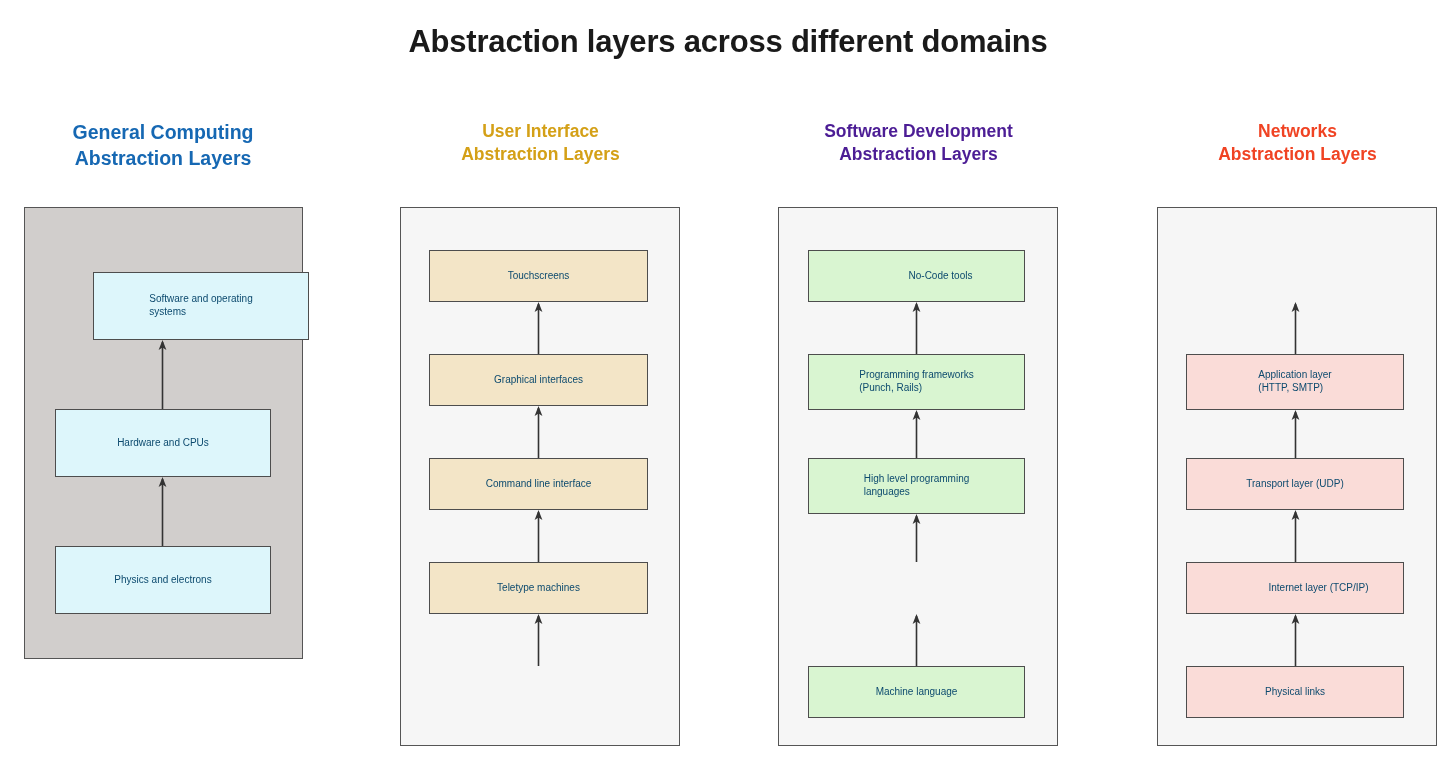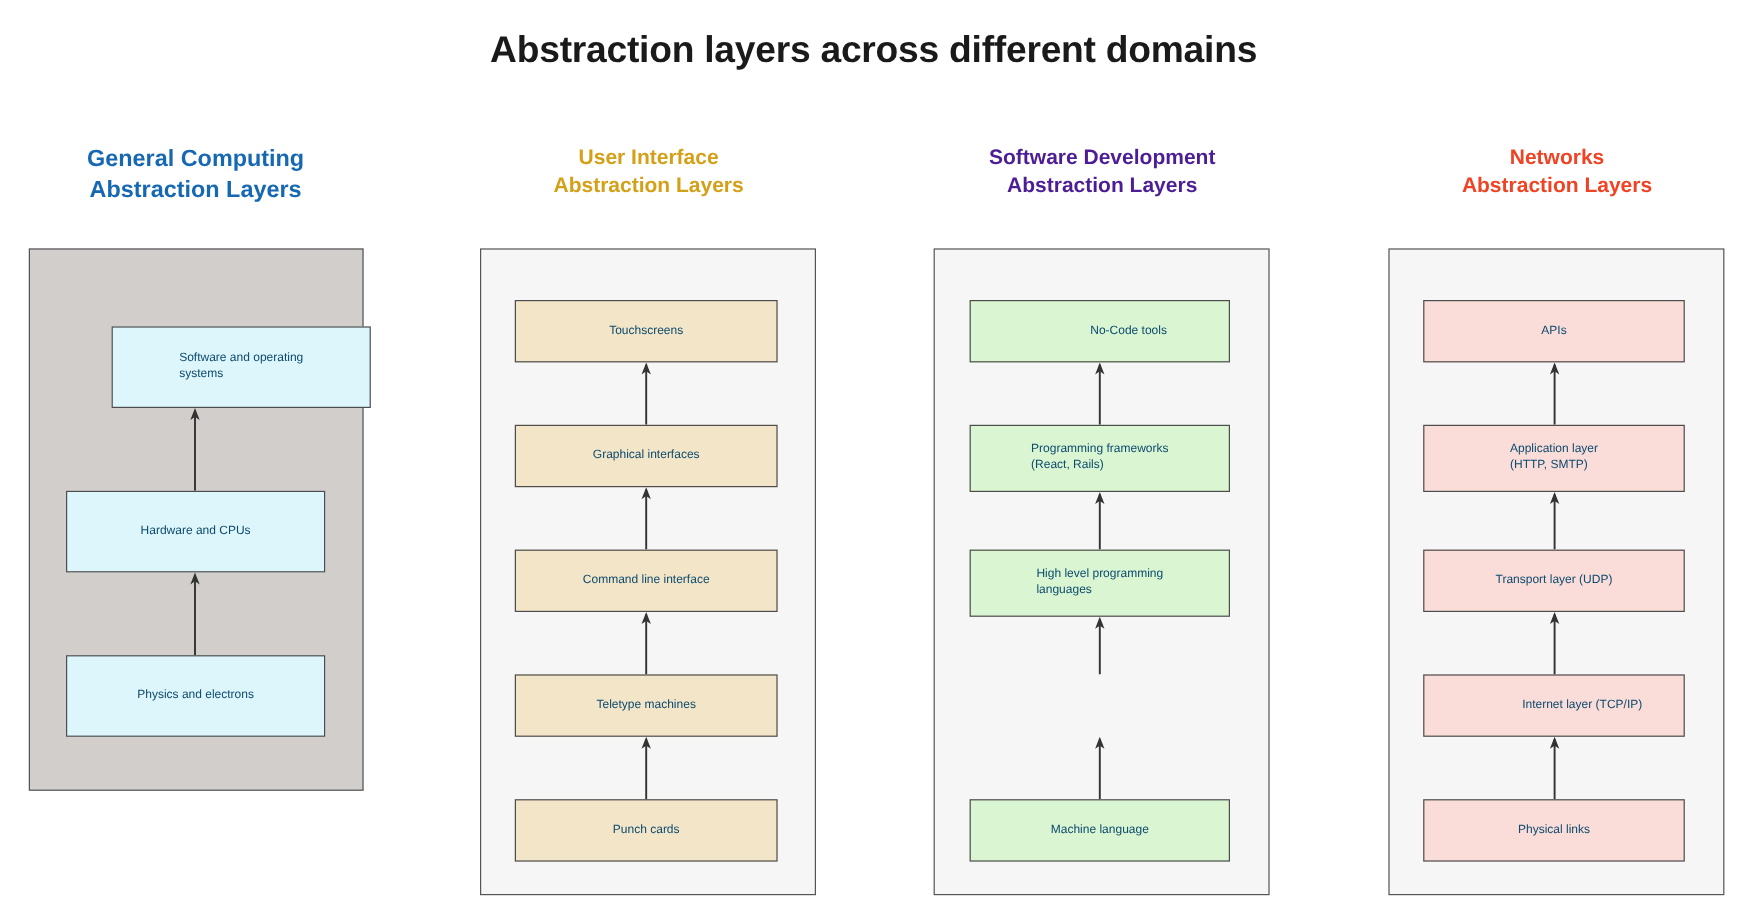--- a/index.html
+++ b/index.html
@@ -187,21 +187,20 @@
 <div class="column col2">
   <div class="col-header" style="color: rgb(212, 160, 23);">User Interface
 Abstraction Layers</div>
   <div class="panel" style="background: rgb(246, 246, 246);">
     <div class="layer-stack"></div>
   </div>
   <div class="layer-box box0" style="background: rgb(243, 229, 199);">Touchscreens</div>
   <div class="layer-box box1" style="background: rgb(243, 229, 199);">Graphical interfaces</div>
   <div class="layer-box box2" style="background: rgb(243, 229, 199);">Command line interface</div>
   <div class="layer-box box3" style="background: rgb(243, 229, 199);">Teletype machines</div>
-  <div class="layer-box box4" style="background: rgb(243, 229, 199);">Punch cards</div>
   <div class="arrow arrow0">
     <svg width="11" height="52" viewBox="0 0 11 52">
         <path d="M5.5 2 L5.5 52" stroke="#333333" stroke-width="1.6" fill="none"></path>
         <path d="M5.5 0 L1.6 10 L5.5 7.4 L9.4 10 Z" fill="#333333"></path>
       </svg>
   </div>
   <div class="arrow arrow1">
     <svg width="11" height="52" viewBox="0 0 11 52">
         <path d="M5.5 2 L5.5 52" stroke="#333333" stroke-width="1.6" fill="none"></path>
         <path d="M5.5 0 L1.6 10 L5.5 7.4 L9.4 10 Z" fill="#333333"></path>
@@ -222,21 +221,21 @@
 </div>
 
 <div class="column col3">
   <div class="col-header" style="color: #4c1d95;">Software Development
 Abstraction Layers</div>
   <div class="panel" style="background: rgb(246, 246, 246);">
     <div class="layer-stack"></div>
   </div>
   <div class="layer-box box0" style="background: rgb(217, 245, 209); padding-left: 48px;">No-Code tools</div>
   <div class="layer-box box1" style="background: rgb(217, 245, 209);">Programming frameworks
-(React, Rails)</div>
+(Punch, Rails)</div>
   <div class="layer-box box2" style="background: rgb(217, 245, 209);">High level programming
 languages</div>
   <div class="layer-box box4" style="background: rgb(217, 245, 209);">Machine language</div>
   <div class="arrow arrow0">
     <svg width="11" height="52" viewBox="0 0 11 52">
         <path d="M5.5 2 L5.5 52" stroke="#333333" stroke-width="1.6" fill="none"></path>
         <path d="M5.5 0 L1.6 10 L5.5 7.4 L9.4 10 Z" fill="#333333"></path>
       </svg>
   </div>
   <div class="arrow arrow1">
@@ -258,21 +257,20 @@
       </svg>
   </div>
 </div>
 
 <div class="column col4">
   <div class="col-header" style="color: rgb(240, 67, 35);">Networks
 Abstraction Layers</div>
   <div class="panel" style="background: rgb(246, 246, 246);">
     <div class="layer-stack"></div>
   </div>
-  <div class="layer-box box0" style="background: rgb(250, 220, 216);">APIs</div>
   <div class="layer-box box1" style="background: rgb(250, 220, 216);">Application layer
 (HTTP, SMTP)</div>
   <div class="layer-box box2" style="background: rgb(250, 220, 216);">Transport layer (UDP)</div>
   <div class="layer-box box3" style="background: rgb(250, 220, 216); padding-left: 47px;">Internet layer (TCP/IP)</div>
   <div class="layer-box box4" style="background: rgb(250, 220, 216);">Physical links</div>
   <div class="arrow arrow0">
     <svg width="11" height="52" viewBox="0 0 11 52">
         <path d="M5.5 2 L5.5 52" stroke="#333333" stroke-width="1.6" fill="none"></path>
         <path d="M5.5 0 L1.6 10 L5.5 7.4 L9.4 10 Z" fill="#333333"></path>
       </svg>

